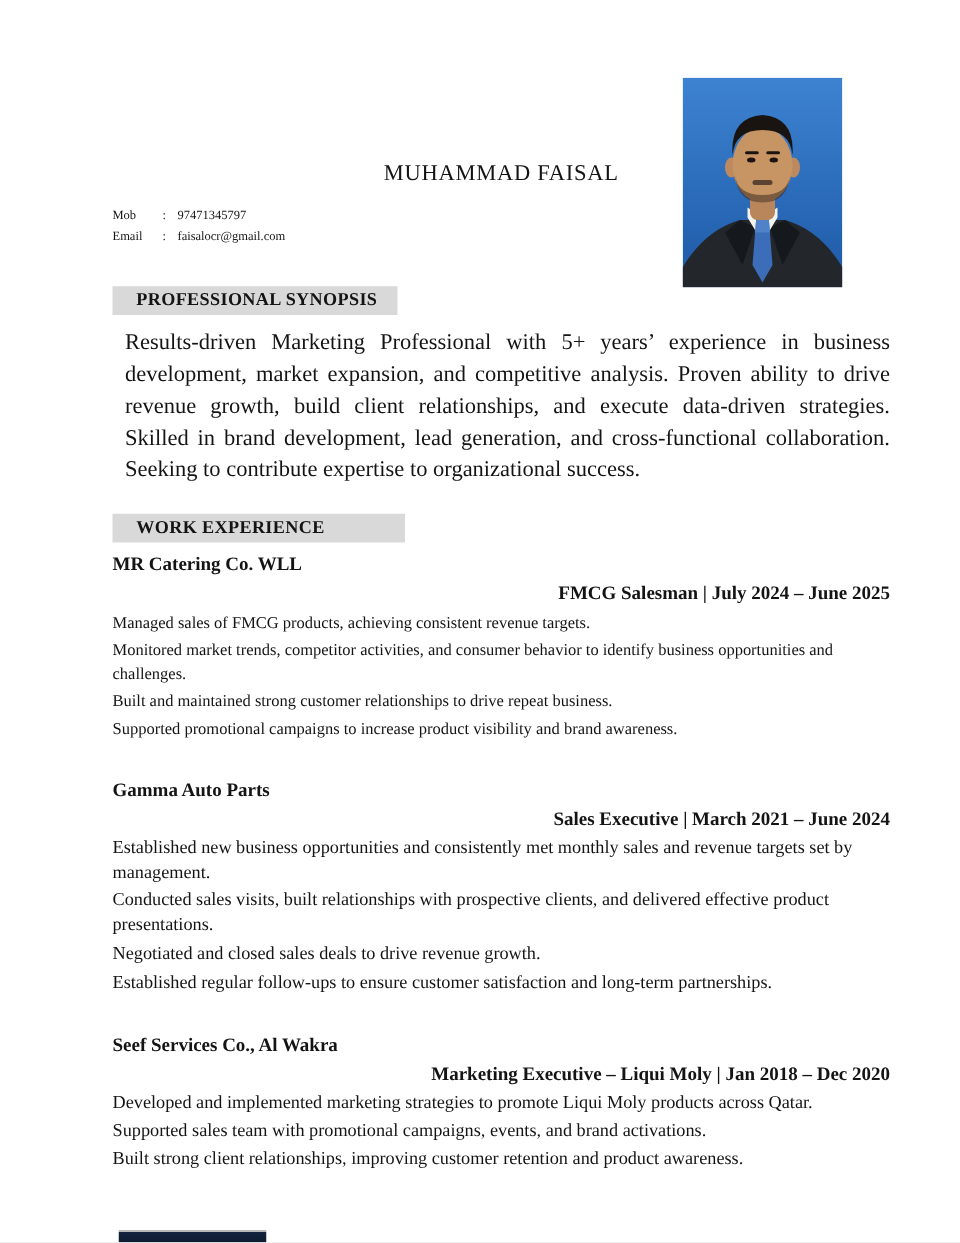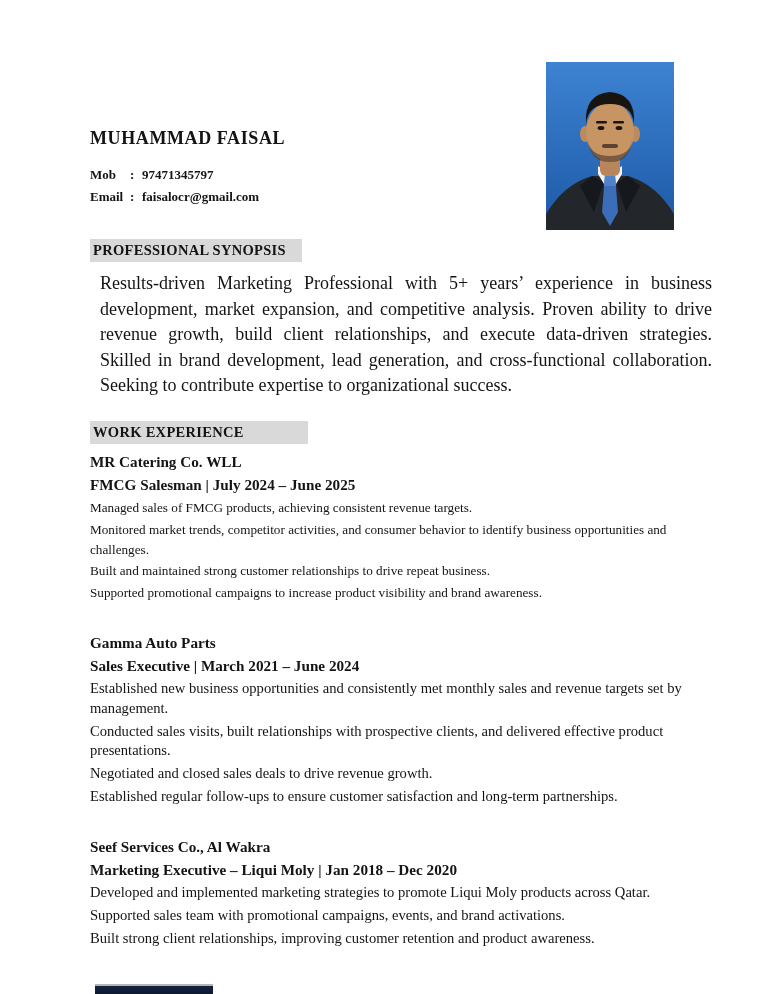--- a/index.html
+++ b/index.html
@@ -12,38 +12,39 @@
     color:#141414;
     overflow:hidden;
   }
   .content{
     position:absolute;
     left:90px;right:56px;top:0;
   }
   .name{
     margin:128px 0 0 0;
     font-size:18px;
-    font-weight:bold;
+    font-weight:normal;
     letter-spacing:0.6px;
+    text-align:center;
   }
   .contact{
     margin-top:15px;
-    font-size:13px;
-    font-weight:bold;
+    font-size:10px;
+    font-weight:normal;
     line-height:1.7;
   }
   .clabel{display:inline-block;width:40px;}
   .csep{display:inline-block;width:12px;}
   .sec-heading{
     display:inline-block;
     background:#d9d9d9;
     font-size:14.5px;
     font-weight:bold;
     letter-spacing:0.3px;
-    padding:3px 4px 3px 3px;
+    padding:3px 4px 3px 19px;
     margin:0;
   }
   .sec-heading.syn{margin-top:31px;padding-right:16px;}
   .sec-heading.work{margin-top:22px;padding-right:64px;}
   .synopsis-body{
     margin:9px 0 0 10px;
     font-size:18px;
     line-height:1.42;
     text-align:justify;
   }
@@ -51,20 +52,21 @@
   .job + .job{margin-top:31px;}
   .job-company{
     margin:0;
     font-size:15.2px;
     font-weight:bold;
   }
   .job-title{
     margin:5px 0 4px 0;
     font-size:15.2px;
     font-weight:bold;
+    text-align:right;
   }
   .job p.point{
     margin:0 0 3px 0;
     font-size:14.6px;
     line-height:1.36;
     font-family:Liberation Serif, serif;
   }
   .job.small p.point{
     font-size:13.2px;
     line-height:1.5;

